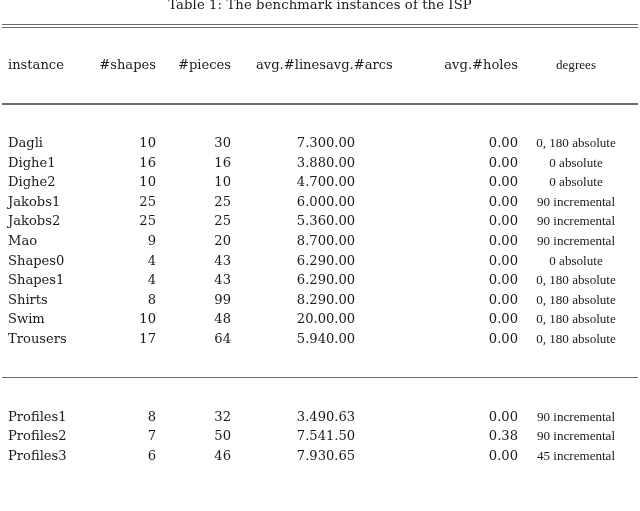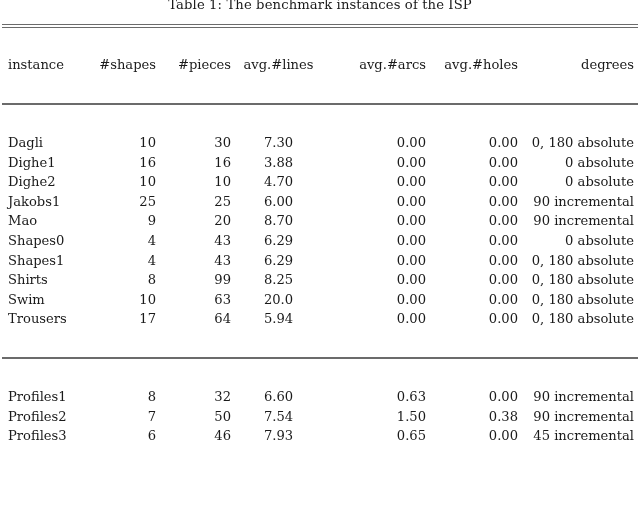--- a/index.html
+++ b/index.html
@@ -59,24 +59,24 @@
     line-height: 19.55px;
     vertical-align: middle;
     white-space: nowrap;
     overflow: hidden;
   }
 
   
   .c-instance { width: 96px;  text-align: left;  padding-left: 6px !important; }
   .c-shapes   { width: 58px;  text-align: right; }
   .c-pieces   { width: 75px;  text-align: right; }
-  .c-lines    { width: 95px;  text-align: center; }
-  .c-arcs     { width: 100px; text-align: right; }
+  .c-lines    { width: 95px;  text-align: right; }
+  .c-arcs     { width: 100px; text-align: left; }
   .c-holes    { width: 92px;  text-align: right; }
-  .c-degrees  { width: 120px; text-align: right; padding-right: 4px !important; }
+  .c-degrees  { width: 120px; text-align: center; padding-right: 4px !important; font-family: Liberation Serif, serif; }
 
   
   .rule-top-a {
     height: 1.2px;
     background: #6b6b6b;
     line-height: 0;
     font-size: 0;
   }
   .rule-top-b {
     height: 1.2px;
@@ -179,20 +179,29 @@
           <tr>
             <td class="c-instance">Jakobs1</td>
             <td class="c-shapes">25</td>
             <td class="c-pieces">25</td>
             <td class="c-lines">6.00</td>
             <td class="c-arcs">0.00</td>
             <td class="c-holes">0.00</td>
             <td class="c-degrees">90 incremental</td>
           </tr>
           <tr>
+            <td class="c-instance">Jakobs2</td>
+            <td class="c-shapes">25</td>
+            <td class="c-pieces">25</td>
+            <td class="c-lines">5.36</td>
+            <td class="c-arcs">0.00</td>
+            <td class="c-holes">0.00</td>
+            <td class="c-degrees">90 incremental</td>
+          </tr>
+          <tr>
             <td class="c-instance">Mao</td>
             <td class="c-shapes">9</td>
             <td class="c-pieces">20</td>
             <td class="c-lines">8.70</td>
             <td class="c-arcs">0.00</td>
             <td class="c-holes">0.00</td>
             <td class="c-degrees">90 incremental</td>
           </tr>
           <tr>
             <td class="c-instance">Shapes0</td>
@@ -209,29 +218,29 @@
             <td class="c-pieces">43</td>
             <td class="c-lines">6.29</td>
             <td class="c-arcs">0.00</td>
             <td class="c-holes">0.00</td>
             <td class="c-degrees">0, 180 absolute</td>
           </tr>
           <tr>
             <td class="c-instance">Shirts</td>
             <td class="c-shapes">8</td>
             <td class="c-pieces">99</td>
-            <td class="c-lines">8.25</td>
+            <td class="c-lines">8.29</td>
             <td class="c-arcs">0.00</td>
             <td class="c-holes">0.00</td>
             <td class="c-degrees">0, 180 absolute</td>
           </tr>
           <tr>
             <td class="c-instance">Swim</td>
             <td class="c-shapes">10</td>
-            <td class="c-pieces">63</td>
+            <td class="c-pieces">48</td>
             <td class="c-lines">20.0</td>
             <td class="c-arcs">0.00</td>
             <td class="c-holes">0.00</td>
             <td class="c-degrees">0, 180 absolute</td>
           </tr>
           <tr>
             <td class="c-instance">Trousers</td>
             <td class="c-shapes">17</td>
             <td class="c-pieces">64</td>
             <td class="c-lines">5.94</td>
@@ -249,21 +258,21 @@
             </td>
         </tr>
         <tr>
             <td colspan="7" class="spacer-below-rule"></td>
           </tr>
 
         <tr>
             <td class="c-instance">Profiles1</td>
             <td class="c-shapes">8</td>
             <td class="c-pieces">32</td>
-            <td class="c-lines">6.60</td>
+            <td class="c-lines">3.49</td>
             <td class="c-arcs">0.63</td>
             <td class="c-holes">0.00</td>
             <td class="c-degrees">90 incremental</td>
           </tr>
           <tr>
             <td class="c-instance">Profiles2</td>
             <td class="c-shapes">7</td>
             <td class="c-pieces">50</td>
             <td class="c-lines">7.54</td>
             <td class="c-arcs">1.50</td>

